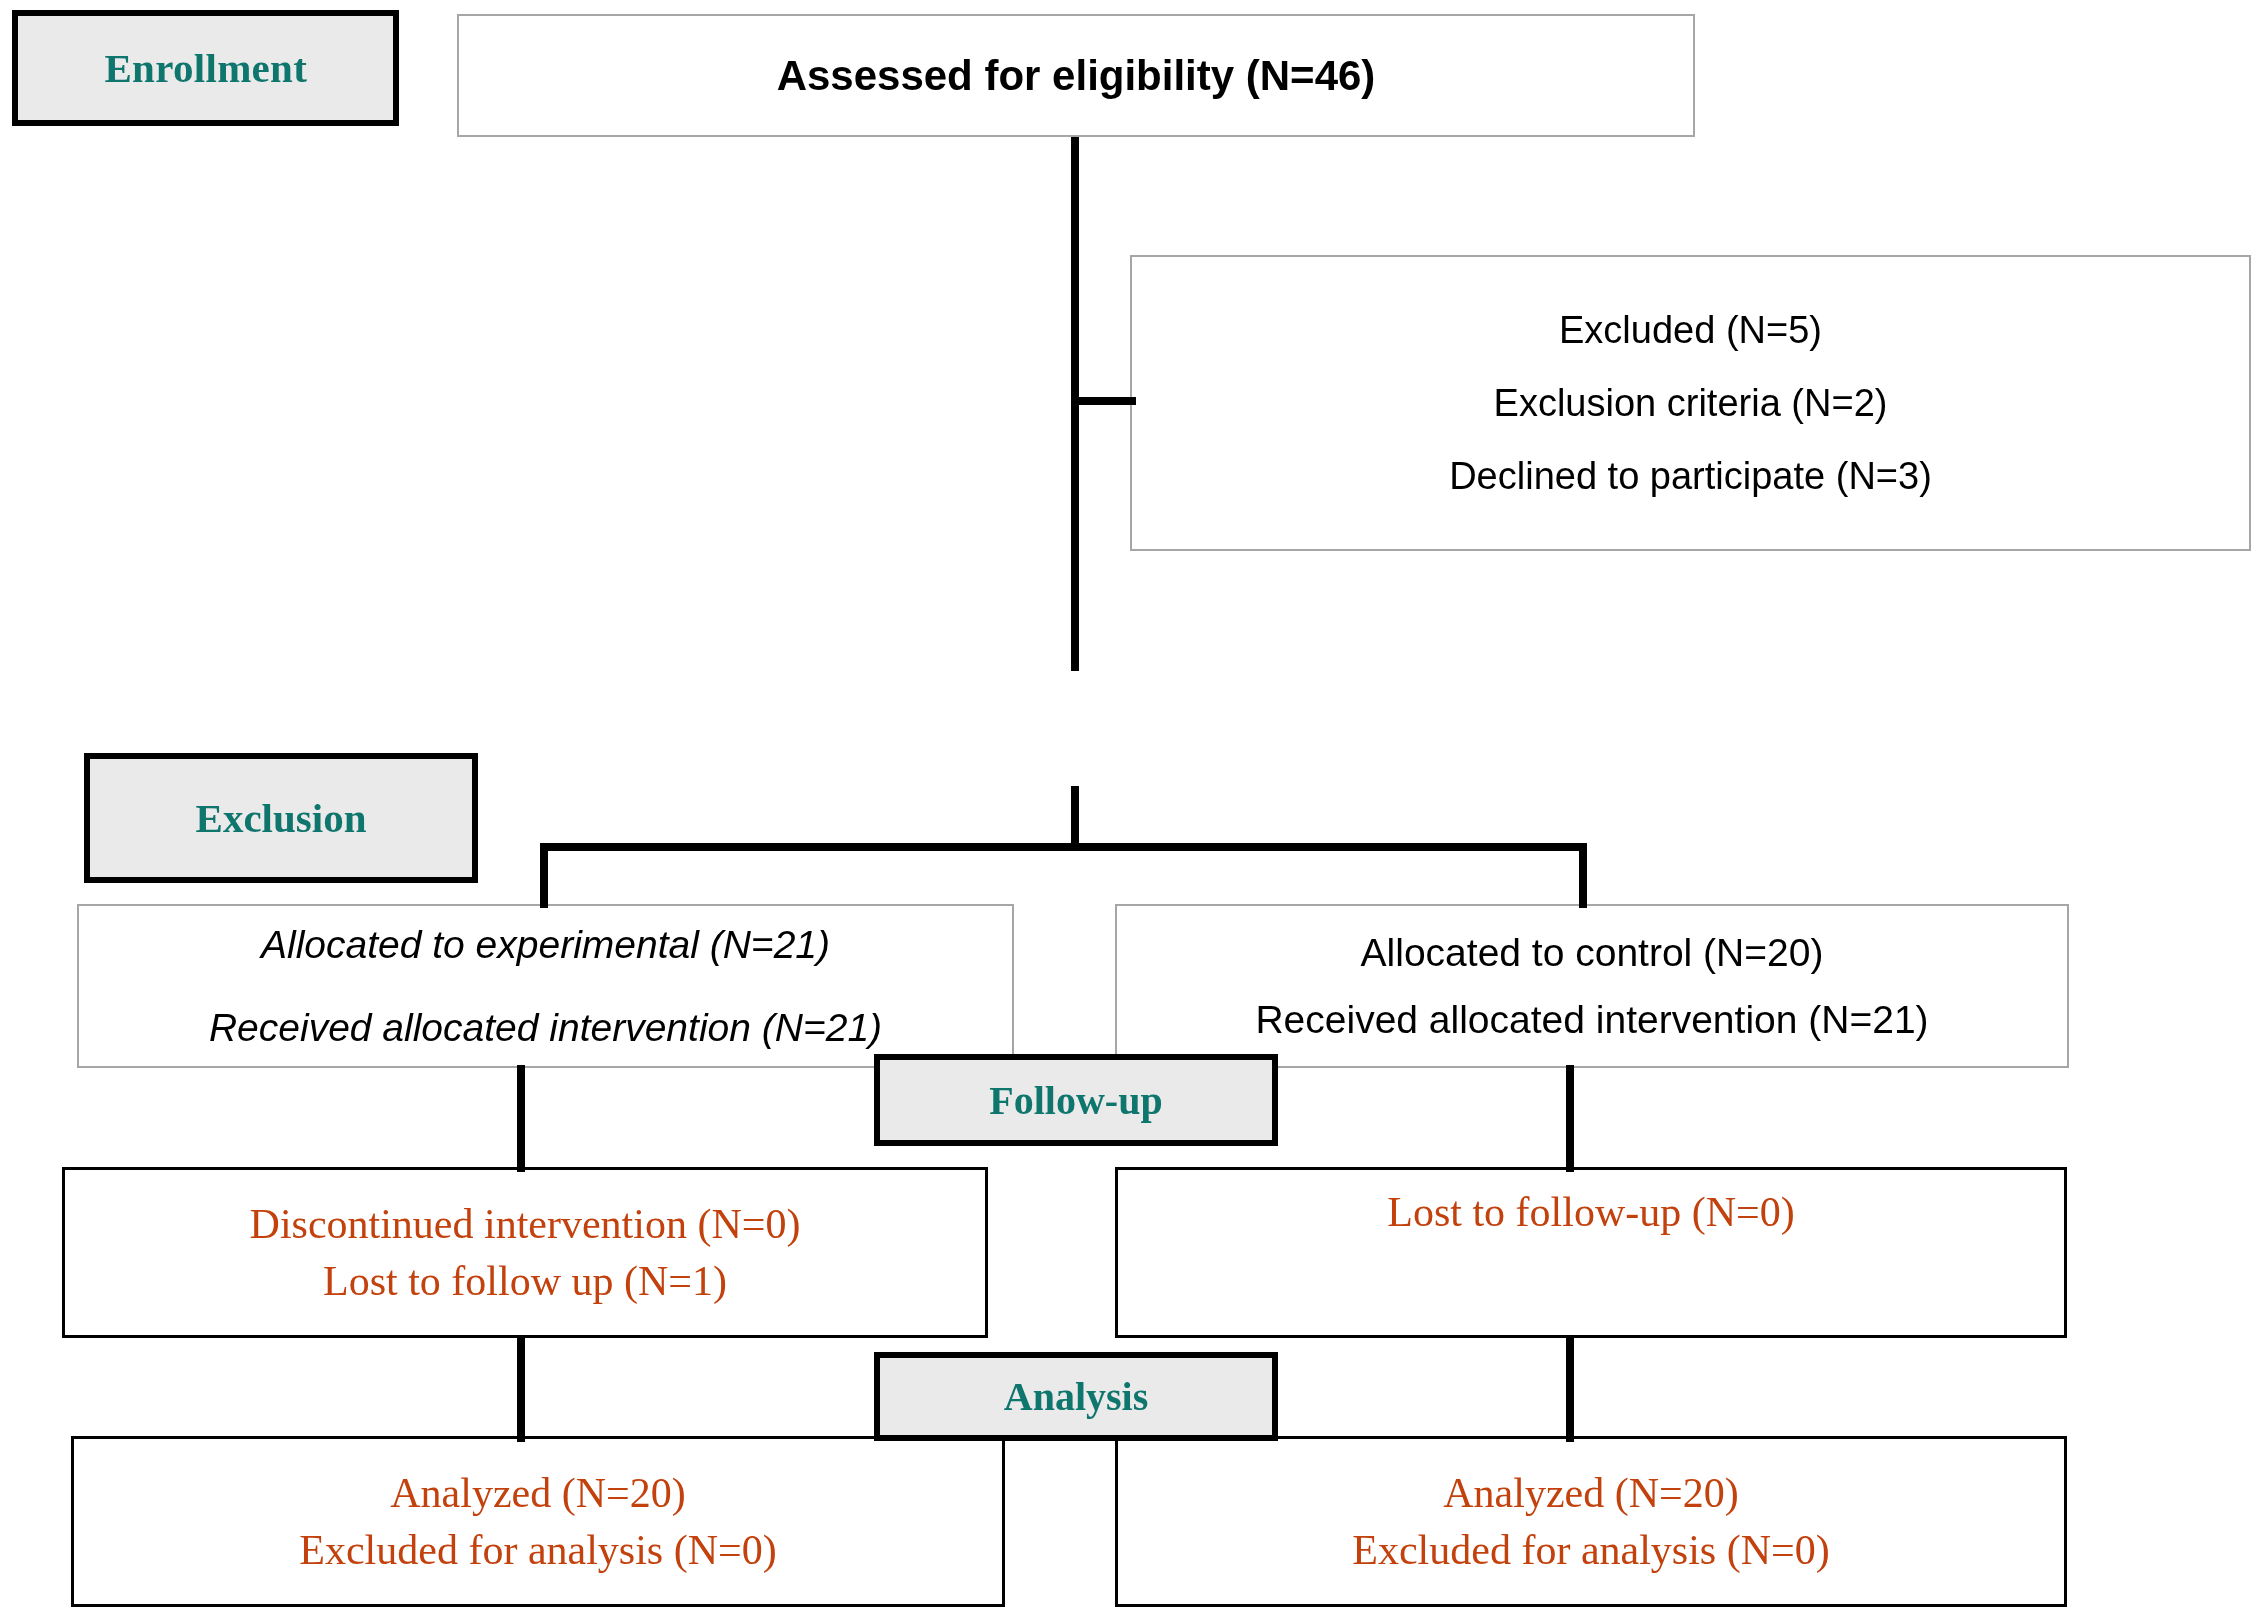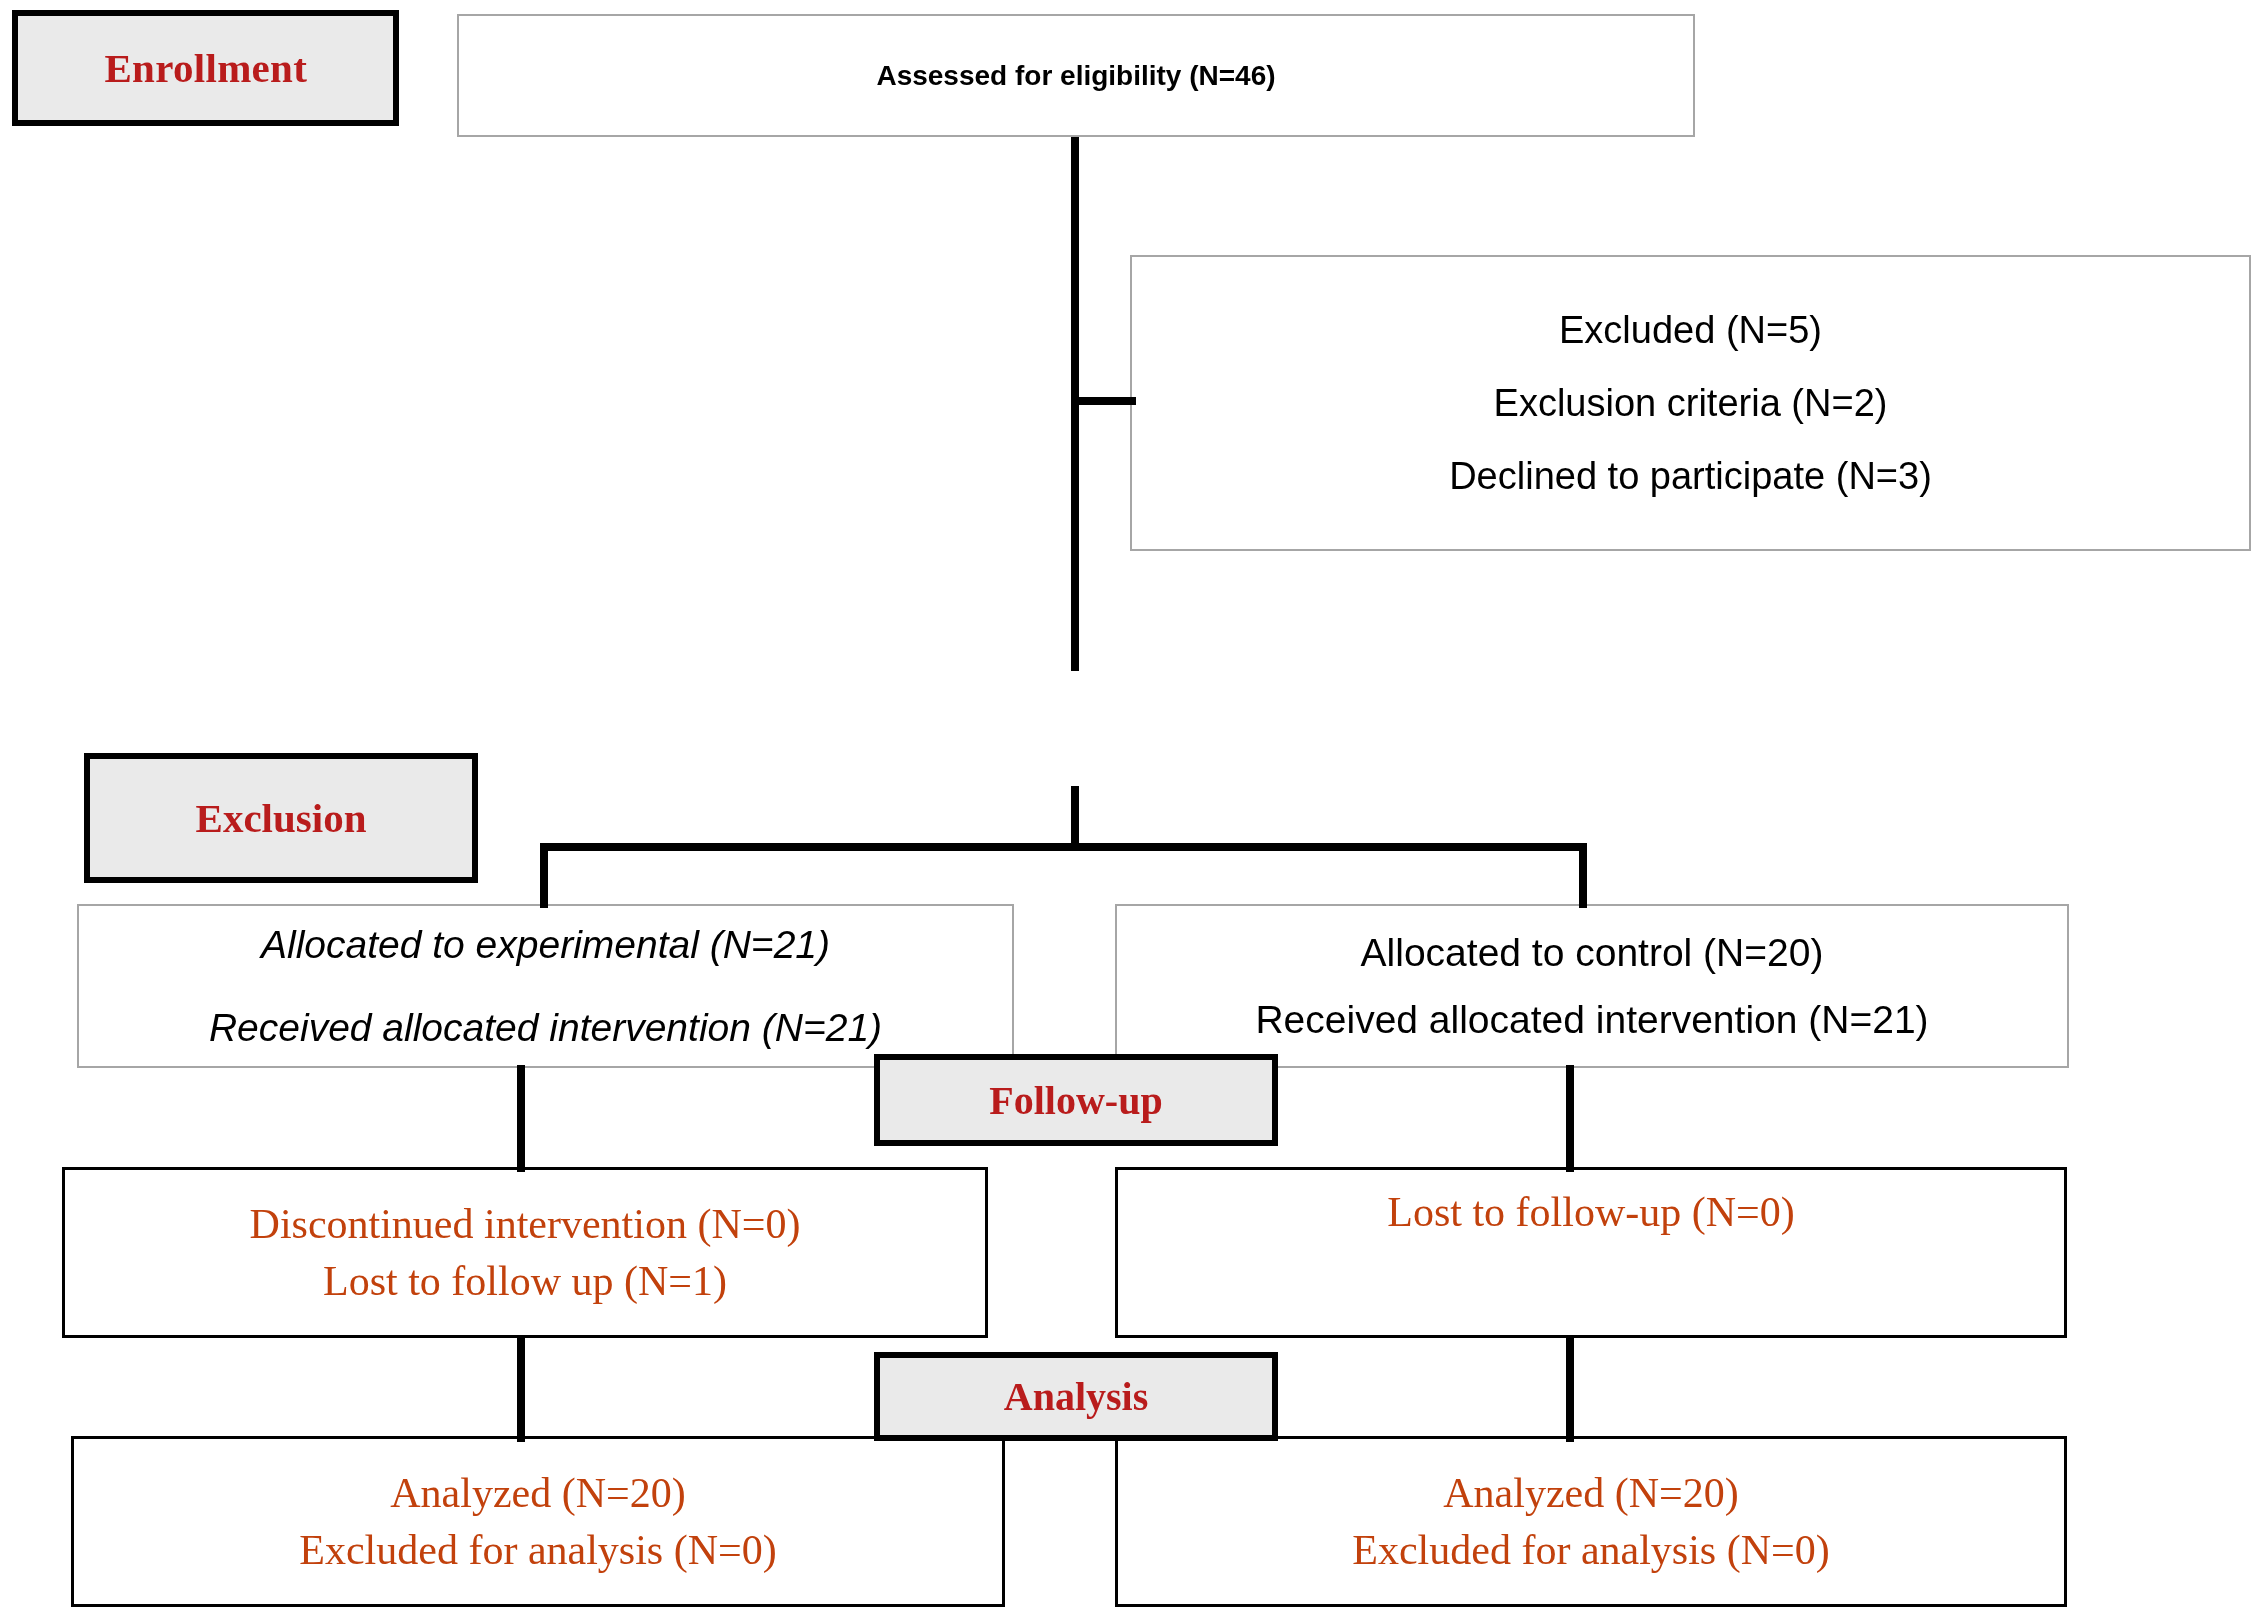--- a/index.html
+++ b/index.html
@@ -40,21 +40,21 @@
     position: absolute;
     box-sizing: border-box;
     background: #eaeaea;
     border: 6.2px solid #000000;
     display: flex;
     align-items: center;
     justify-content: center;
     text-align: center;
     font-family: "Liberation Serif", serif;
     font-weight: bold;
-    color: #b91c1c;
+    color: #0f766e;
     z-index: 40;
   }
 
   
   .sans-bold {
     font-family: "Liberation Sans", sans-serif;
     font-weight: bold;
     color: #000000;
   }
   .sans-reg {
@@ -84,21 +84,21 @@
 </head>
 <body>
 
 <div id="canvas">
 
   <div class="stage-label" style="left:12.3px; top:9.6px; width:387px; height:116px; font-size:41px; letter-spacing:0.3px;">
     <span>Enrollment</span>
   </div>
 
   <div class="box gray" style="left:457px; top:13.7px; width:1238px; height:123px;">
-    <span class="line sans-bold" style="font-size:28px; line-height:1.12;">Assessed for eligibility (N=46)</span>
+    <span class="line sans-bold" style="font-size:42px; line-height:1.12;">Assessed for eligibility (N=46)</span>
   </div>
 
   <div class="conn v" style="left:1071px; top:137px; height:534px;"></div>
 
   <div class="conn h" style="left:1071px; top:397px; width:65px;"></div>
 
   <div class="box gray" style="left:1130px; top:255px; width:1121px; height:296px; justify-content:center; gap:30px;">
     <span class="line sans-reg" style="font-size:38px;">Excluded (N=5)</span>
     <span class="line sans-reg" style="font-size:38px;">Exclusion criteria (N=2)</span>
     <span class="line sans-reg" style="font-size:38px;">Declined to participate (N=3)</span>

